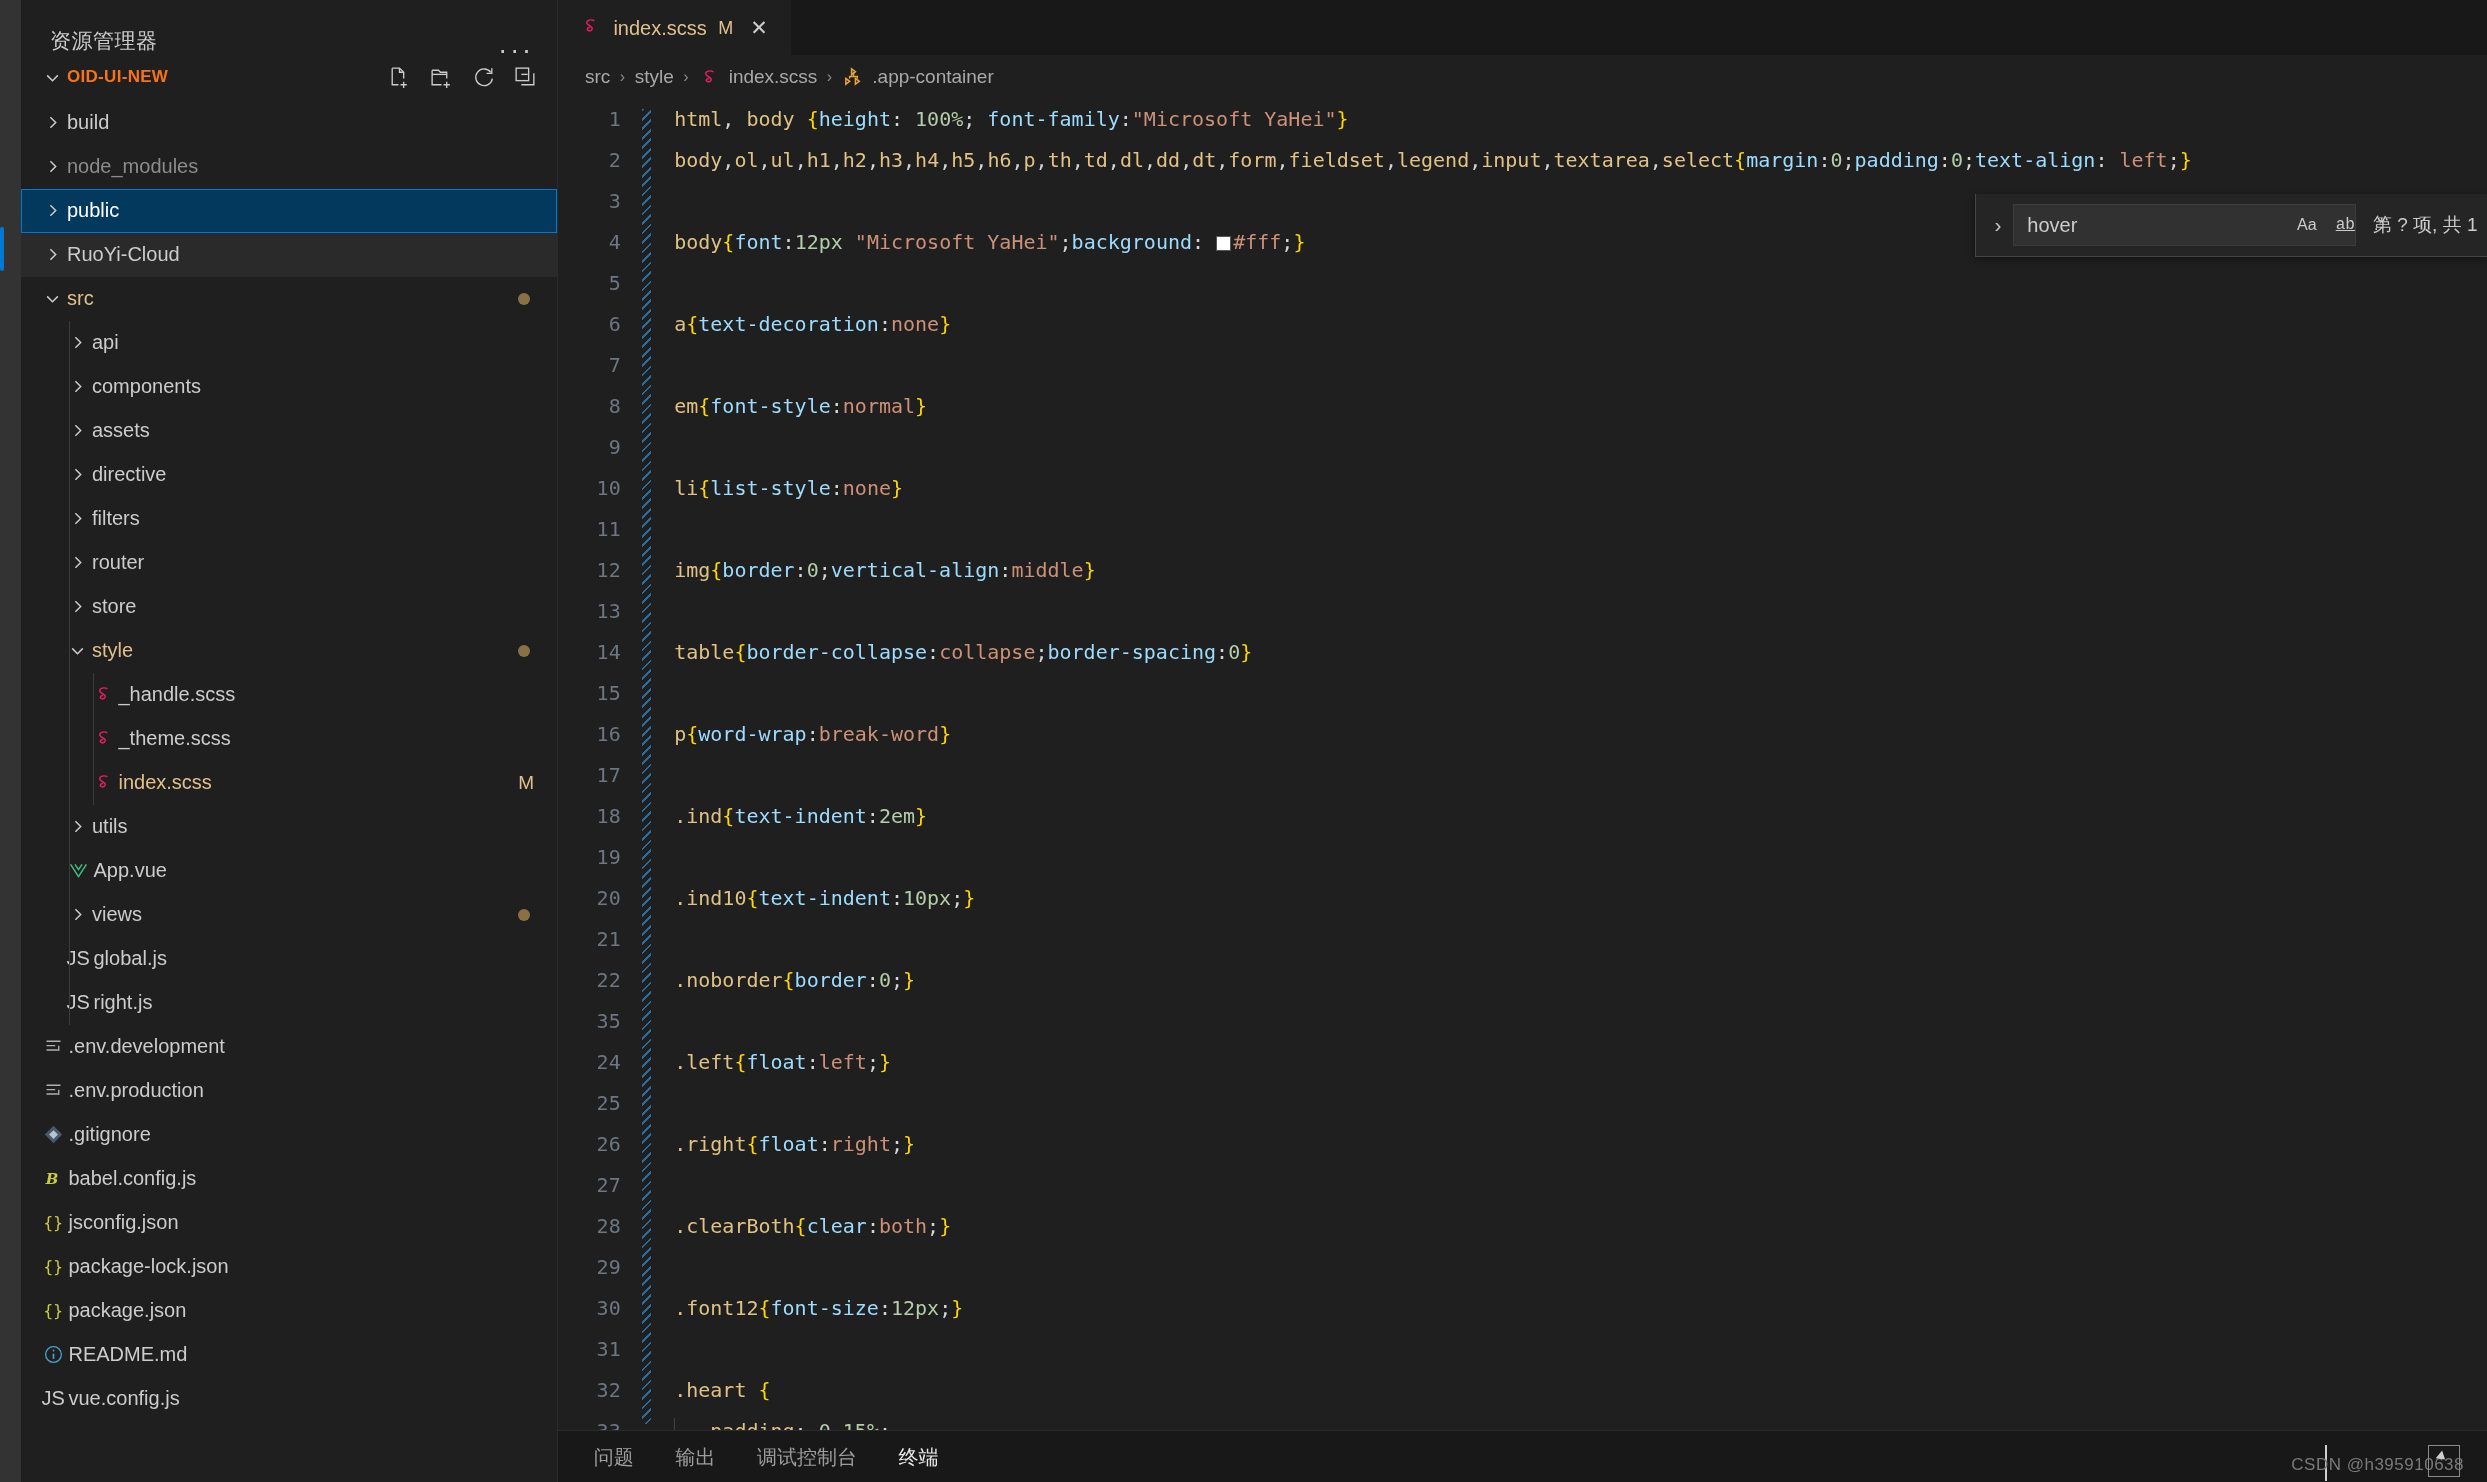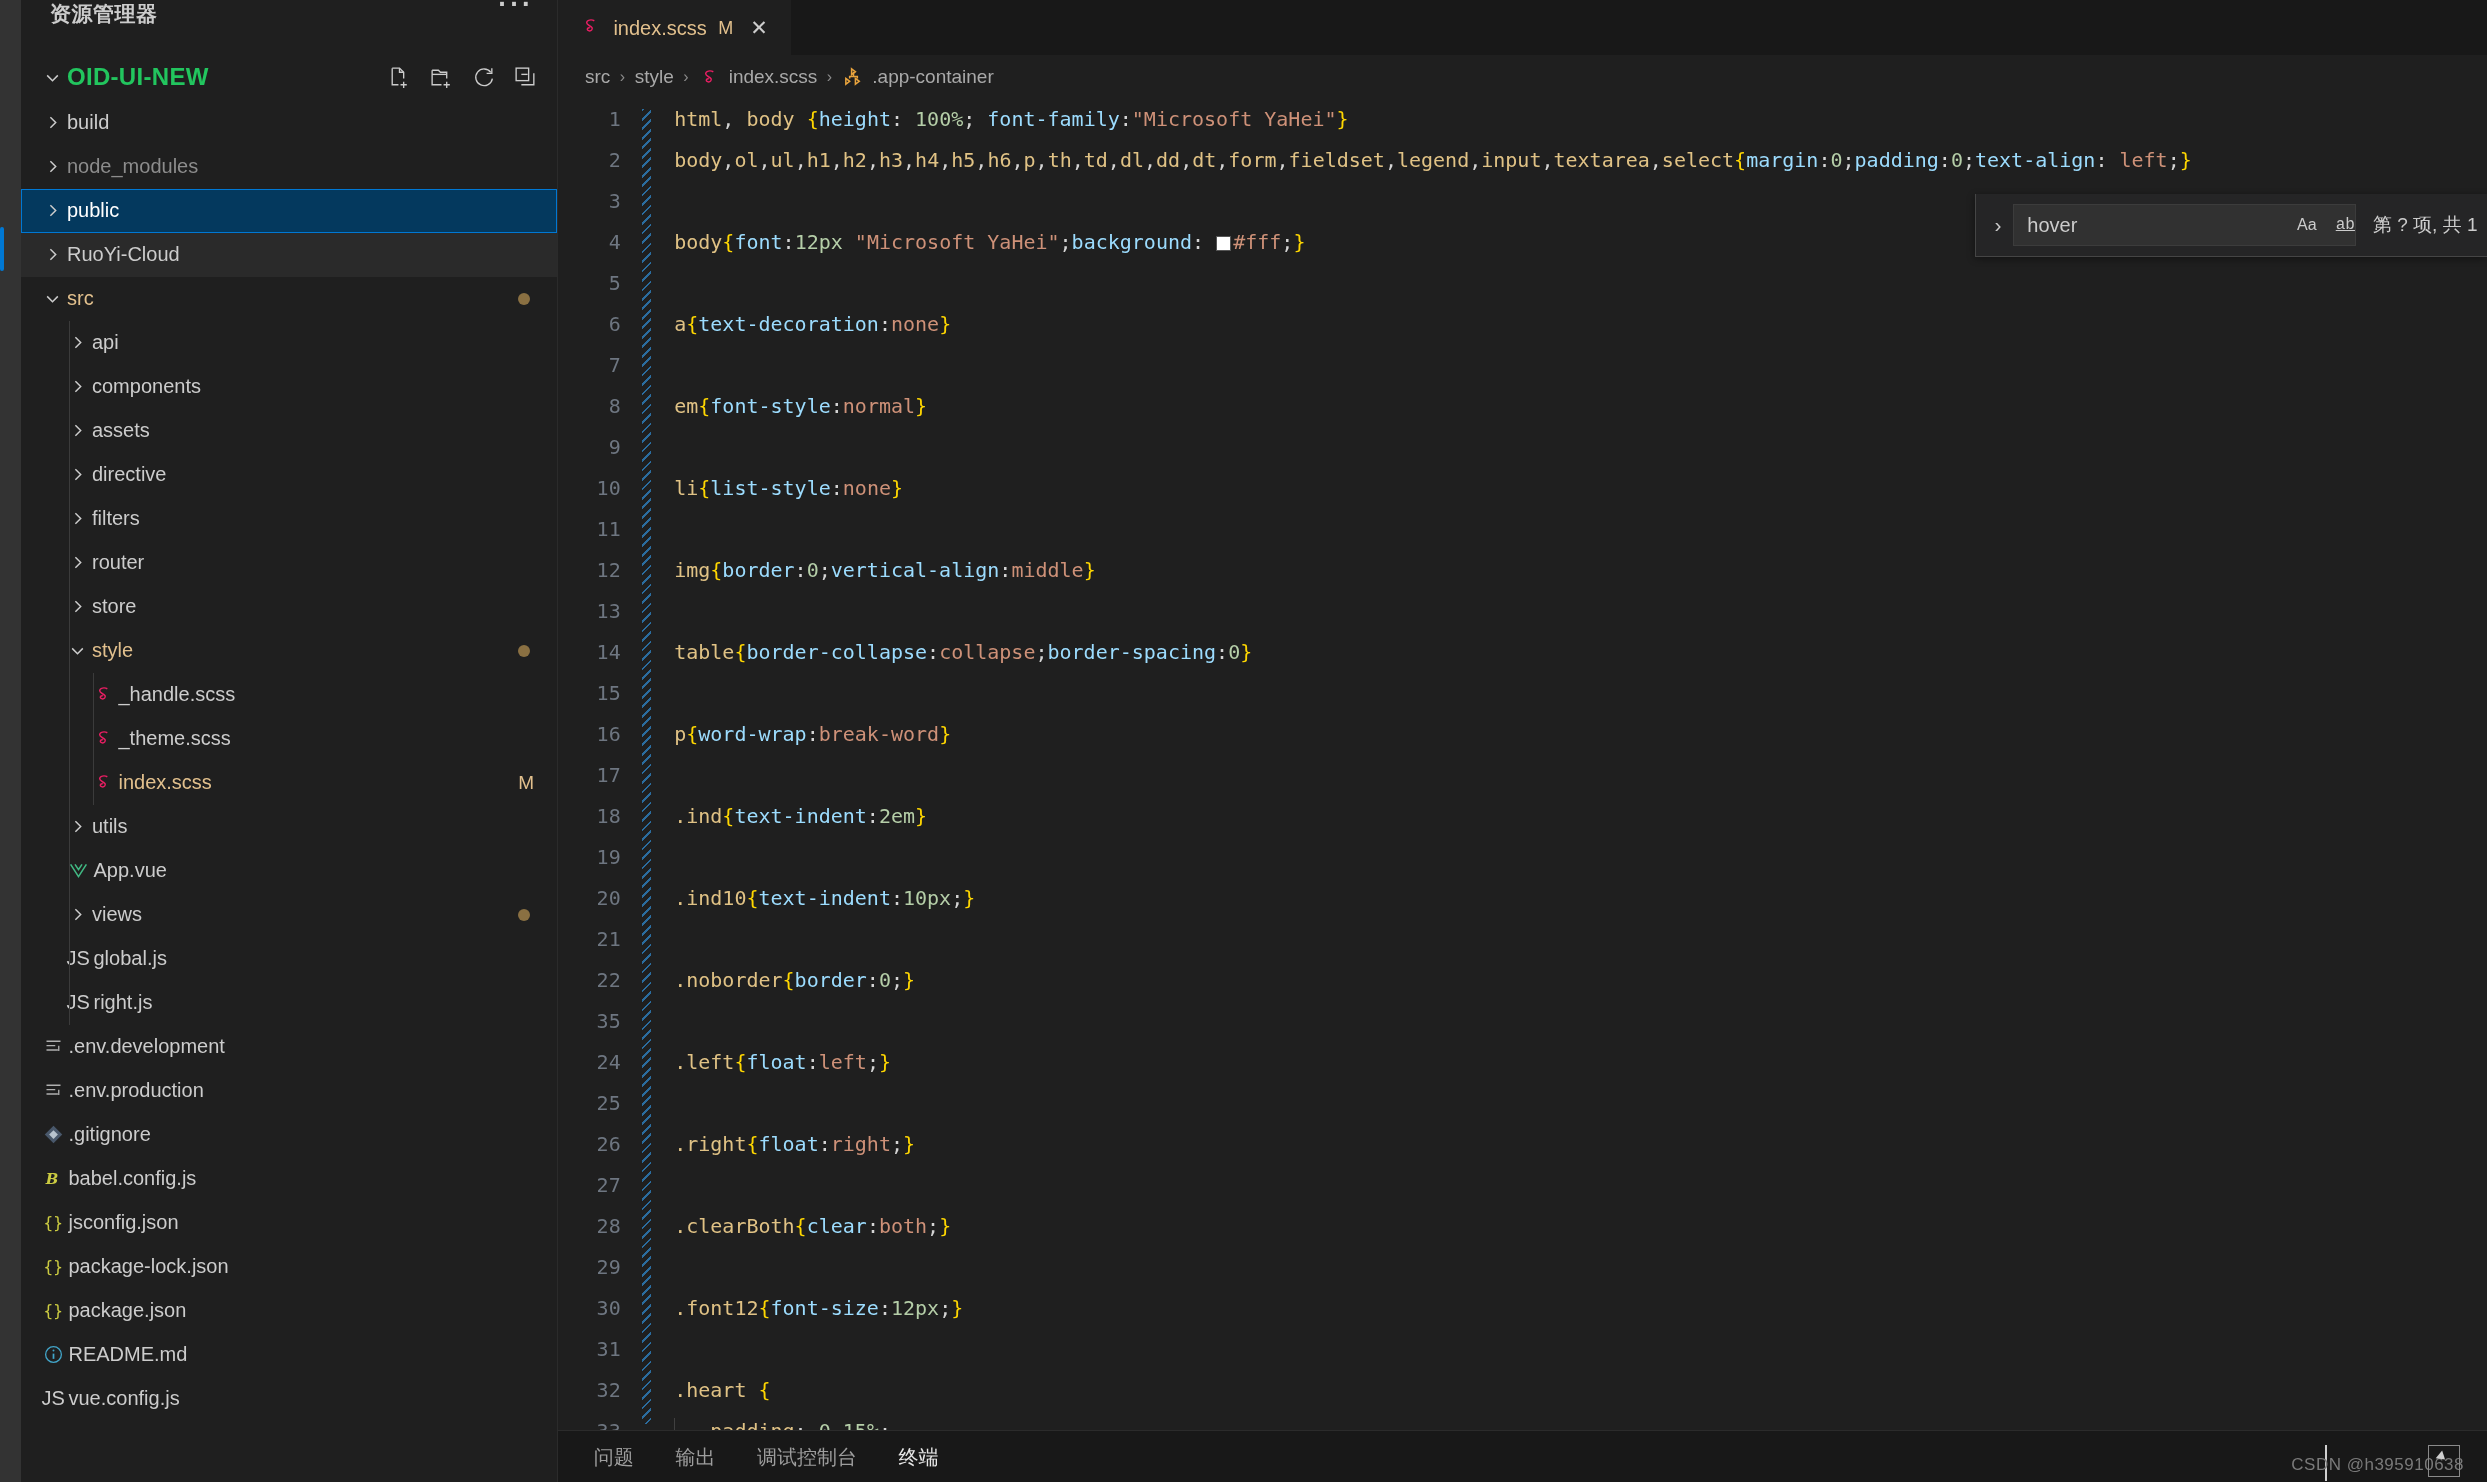--- a/index.html
+++ b/index.html
@@ -24,35 +24,35 @@
   }
 
   
   .sidebar {
     width: 537px; flex: 0 0 537px; height: 100%;
     background: #1f1f1f;
     display: flex; flex-direction: column;
     border-right: 1px solid #2b2b2b;
   }
   .sidebar-title {
-    height: 55px; display: flex; align-items: flex-start;
-    padding: 0 23px 0 29px; justify-content: space-between; font-weight: bold;
+    height: 55px; display: flex; align-items: flex-end;
+    padding: 0 23px 0 29px; justify-content: space-between;
   }
   .sidebar-title .label {
     font-size: 21px; color: #cccccc; letter-spacing: 0.5px;
   }
   .dots { color: #cccccc; font-size: 27px; letter-spacing: 2.9px; line-height: 9.5px; cursor: pointer; }
 
   .root-row {
     height: 44px; display: flex; align-items: center;
     padding-left: 17px; padding-right: 19px;
   }
   .root-row .chev { width: 29px; color: #cccccc; font-size: 17px; display:flex; align-items:center; justify-content:center;}
   .root-name {
-    font-size: 24px; font-weight: bold; color: #22c55e; letter-spacing: 0.3px;
+    font-size: 17px; font-weight: bold; color: #f97316; letter-spacing: 0.3px;
     flex: 1;
   }
   .root-actions { display: flex; gap: 17px; align-items: center; }
   .root-actions svg { display:block; }
 
   .tree { flex: 1; overflow: hidden; padding-top: 1.9px; position: relative; }
   .row {
     height: 44px; display: flex; align-items: center;
     font-size: 20px; color: #cccccc; white-space: nowrap;
     position: relative; cursor: pointer;

